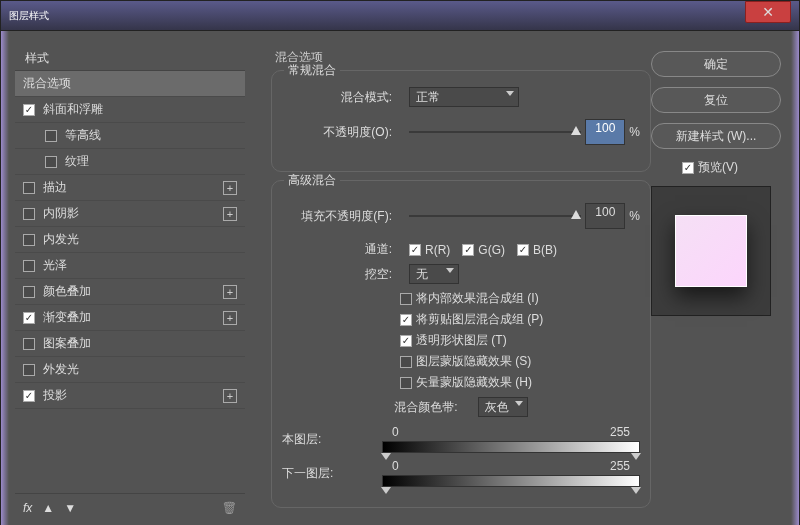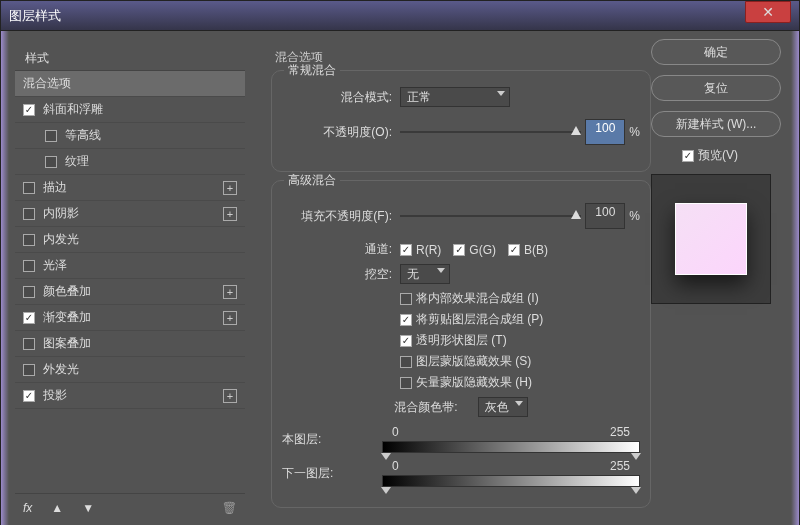--- a/index.html
+++ b/index.html
@@ -1,39 +1,39 @@
 <!DOCTYPE html>
 <html><head>
 <meta charset="utf-8">
 <style>
 *{box-sizing:border-box;margin:0;padding:0;font-family:"Microsoft YaHei",Arial,sans-serif;font-size:12px;color:#ddd;user-select:none}
 body{background:#2a2a2a}
 .dialog{position:relative;width:800px;height:525px;background:#4a4a4a;border:1px solid #222}
 .titlebar{height:30px;background:linear-gradient(#5a5a8a,#35354a);display:flex;align-items:center;padding:0 8px;border-bottom:1px solid #222}
-.titlebar .title{flex:1;color:#fff;font-size:13px}
+.titlebar .title{flex:1;color:#fff;font-size:10px}
 .close-btn{width:46px;height:22px;background:#c94040;border:1px solid #8a2020;display:flex;align-items:center;justify-content:center;color:#fff;border-radius:0 0 2px 2px;margin-top:-8px}
 .close-btn span{font-size:14px;line-height:1}
 .body{position:relative;height:495px;padding:10px;background:linear-gradient(90deg,#9a8aca 0,#535353 1%,#535353 99%,#9a8aca 100%)}
 .sidebar{position:absolute;left:14px;top:16px;width:230px;height:474px}
 .sidebar-header{height:24px;display:flex;align-items:center;padding:0 10px;border-bottom:1px solid #444}
 .sidebar-item{height:26px;display:flex;align-items:center;padding:0 8px;border-bottom:1px solid #4a4a4a;position:relative}
 .sidebar-item.sel{background:#6b6b6b}
 .sidebar-item .cb{width:12px;height:12px;border:1px solid #aaa;margin-right:8px;display:inline-flex;align-items:center;justify-content:center;background:#4a4a4a}
 .sidebar-item .cb.on{background:#fff}
 .sidebar-item .cb.on::after{content:"✓";color:#333;font-size:10px;line-height:1}
 .sidebar-item.indent{padding-left:30px}
 .plus{position:absolute;right:8px;width:14px;height:14px;border:1px solid #aaa;display:flex;align-items:center;justify-content:center;font-size:11px;color:#ccc}
-.sidebar-footer{position:absolute;bottom:0;left:0;right:0;height:28px;border-top:1px solid #444;display:flex;align-items:center;padding:0 8px;gap:19px;color:#888;font-style:italic}
+.sidebar-footer{position:absolute;bottom:0;left:0;right:0;height:28px;border-top:1px solid #444;display:flex;align-items:center;padding:0 8px;gap:10px;color:#888;font-style:italic}
 .sidebar-footer .trash{margin-left:auto;font-style:normal;color:#999}
 .main{position:absolute;left:270px;top:16px;width:380px;height:460px}
 .group-title{margin:2px 0 4px 4px;color:#ccc}
 .group{border:1px solid #666;border-radius:10px;padding:10px 10px 14px 10px;margin-bottom:8px;position:relative}
 .group .legend{position:absolute;top:-9px;left:12px;background:#535353;padding:0 4px}
 .row{display:flex;align-items:center;margin:6px 0}
-.row .lab{width:110px;text-align:right;margin-right:8px}
+.row .lab{width:110px;text-align:right;margin-right:17px}
 .sel-box{width:110px;height:20px;background:#4a4a4a;border:1px solid #333;display:flex;align-items:center;padding:0 6px;position:relative}
 .sel-box .arrow{position:absolute;right:4px;top:3px;border-left:4px solid transparent;border-right:4px solid transparent;border-top:5px solid #ccc}
 .sel-box.sm{width:50px}
 .slider{flex:1;height:14px;position:relative;display:flex;align-items:center}
 .slider .track{position:absolute;left:0;right:0;top:6px;height:2px;background:#3a3a3a}
 .slider .thumb{position:absolute;top:1px;width:0;height:0;border-left:5px solid transparent;border-right:5px solid transparent;border-bottom:9px solid #ddd}
 .num{width:40px;height:26px;background:#4a4a4a;border:1px solid #333;text-align:center;line-height:16px;margin:6px 4px}
 .num.hl{background:#5a7aa8;color:#fff}
 .chk{display:inline-flex;align-items:center;margin-right:12px}
 .chk .cb{width:12px;height:12px;border:1px solid #aaa;margin-right:4px;background:#4a4a4a;display:inline-flex;align-items:center;justify-content:center}
@@ -42,21 +42,21 @@
 .adv-list{margin-left:118px}
 .adv-list .chk{display:flex;margin:4px 0}
 .band{margin-top:6px}
 .band-head{display:flex;align-items:center;justify-content:center;gap:20px;margin-bottom:8px}
 .grad-row{display:flex;align-items:center;margin:6px 0}
 .grad-row .lab{width:90px;margin-right:10px}
 .grad-box{flex:1;position:relative;height:28px}
 .grad-vals{display:flex;justify-content:space-between;padding:0 10px;margin-bottom:2px}
 .grad-bar{height:12px;background:linear-gradient(90deg,#000,#fff);position:relative;border:1px solid #333}
 .grad-bar .h{position:absolute;bottom:-8px;width:0;height:0;border-left:5px solid transparent;border-right:5px solid transparent;border-top:7px solid #ccc}
-.rpanel{position:absolute;right:18px;top:8px;width:130px}
+.rpanel{position:absolute;right:18px;top:20px;width:130px}
 .btn{height:26px;border:1px solid #888;border-radius:13px;display:flex;align-items:center;justify-content:center;margin-bottom:10px;background:#585858}
 .prev-row{display:flex;align-items:center;justify-content:center;gap:6px;margin:6px 0 10px}
 .preview{width:120px;height:130px;background:#3c3c3c;border:1px solid #222;display:flex;align-items:center;justify-content:center}
 .prev-swatch{width:72px;height:72px;background:linear-gradient(135deg,#f5e0f5,#fcd5fc);box-shadow:0 10px 20px rgba(0,0,0,.6),inset 0 0 0 1px #fff}
 </style>
 </head>
 <body>
 
 <div class="dialog">
   <div class="titlebar">

